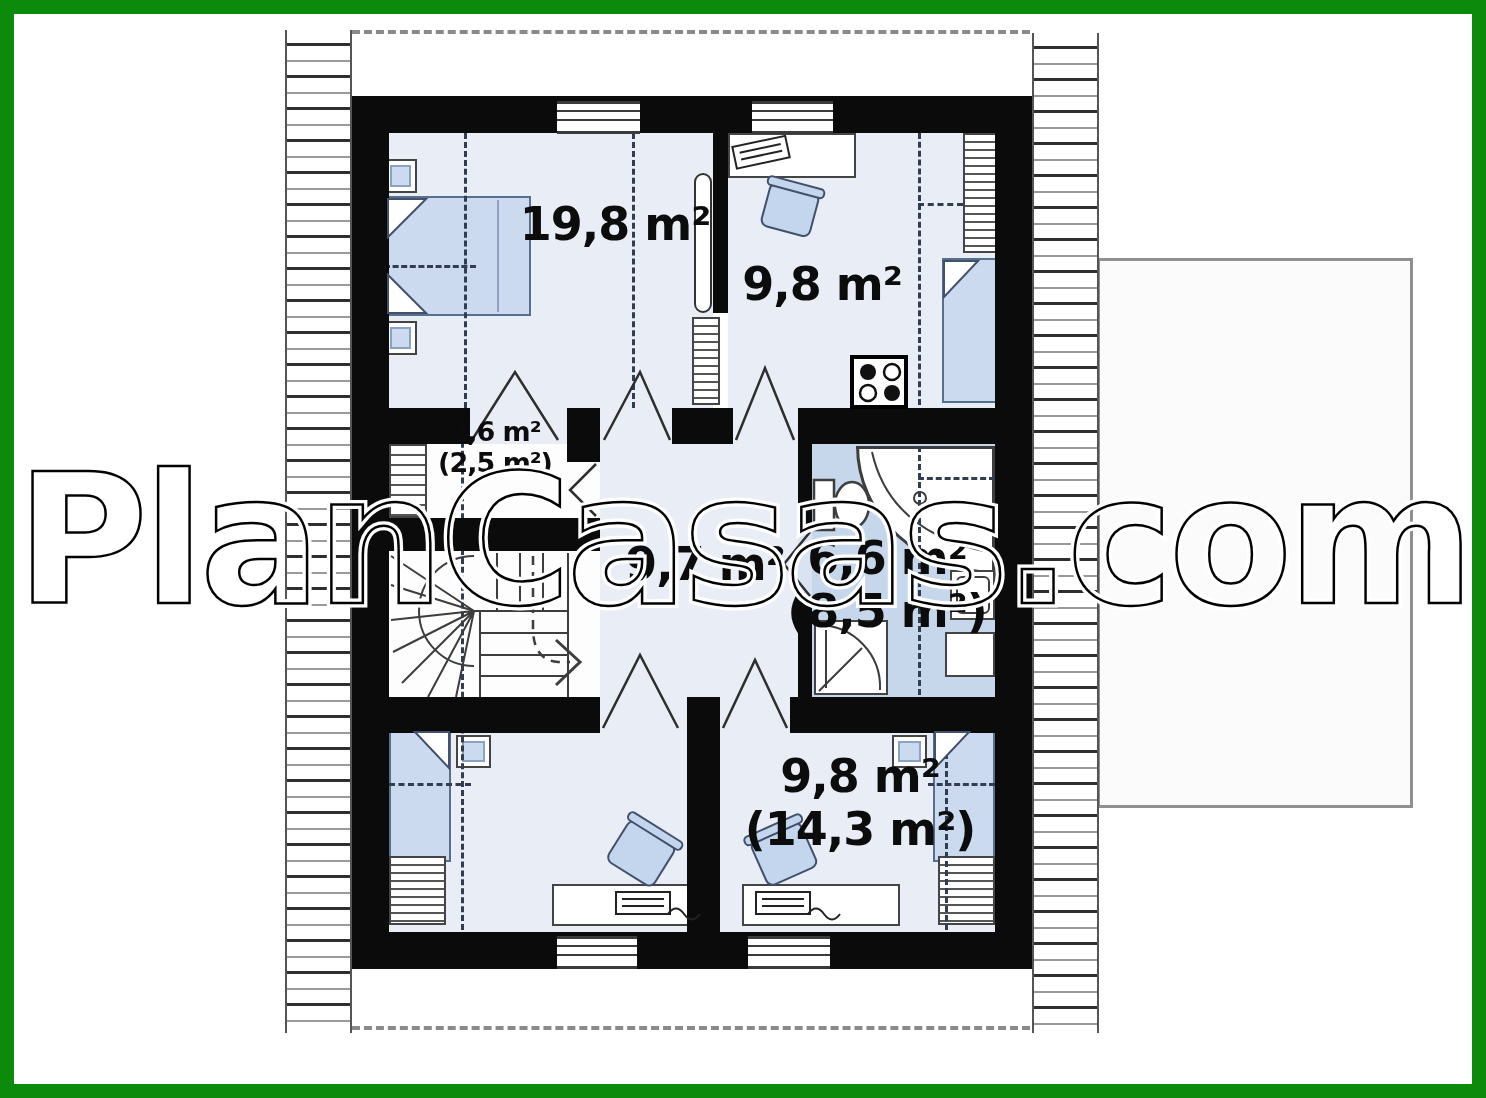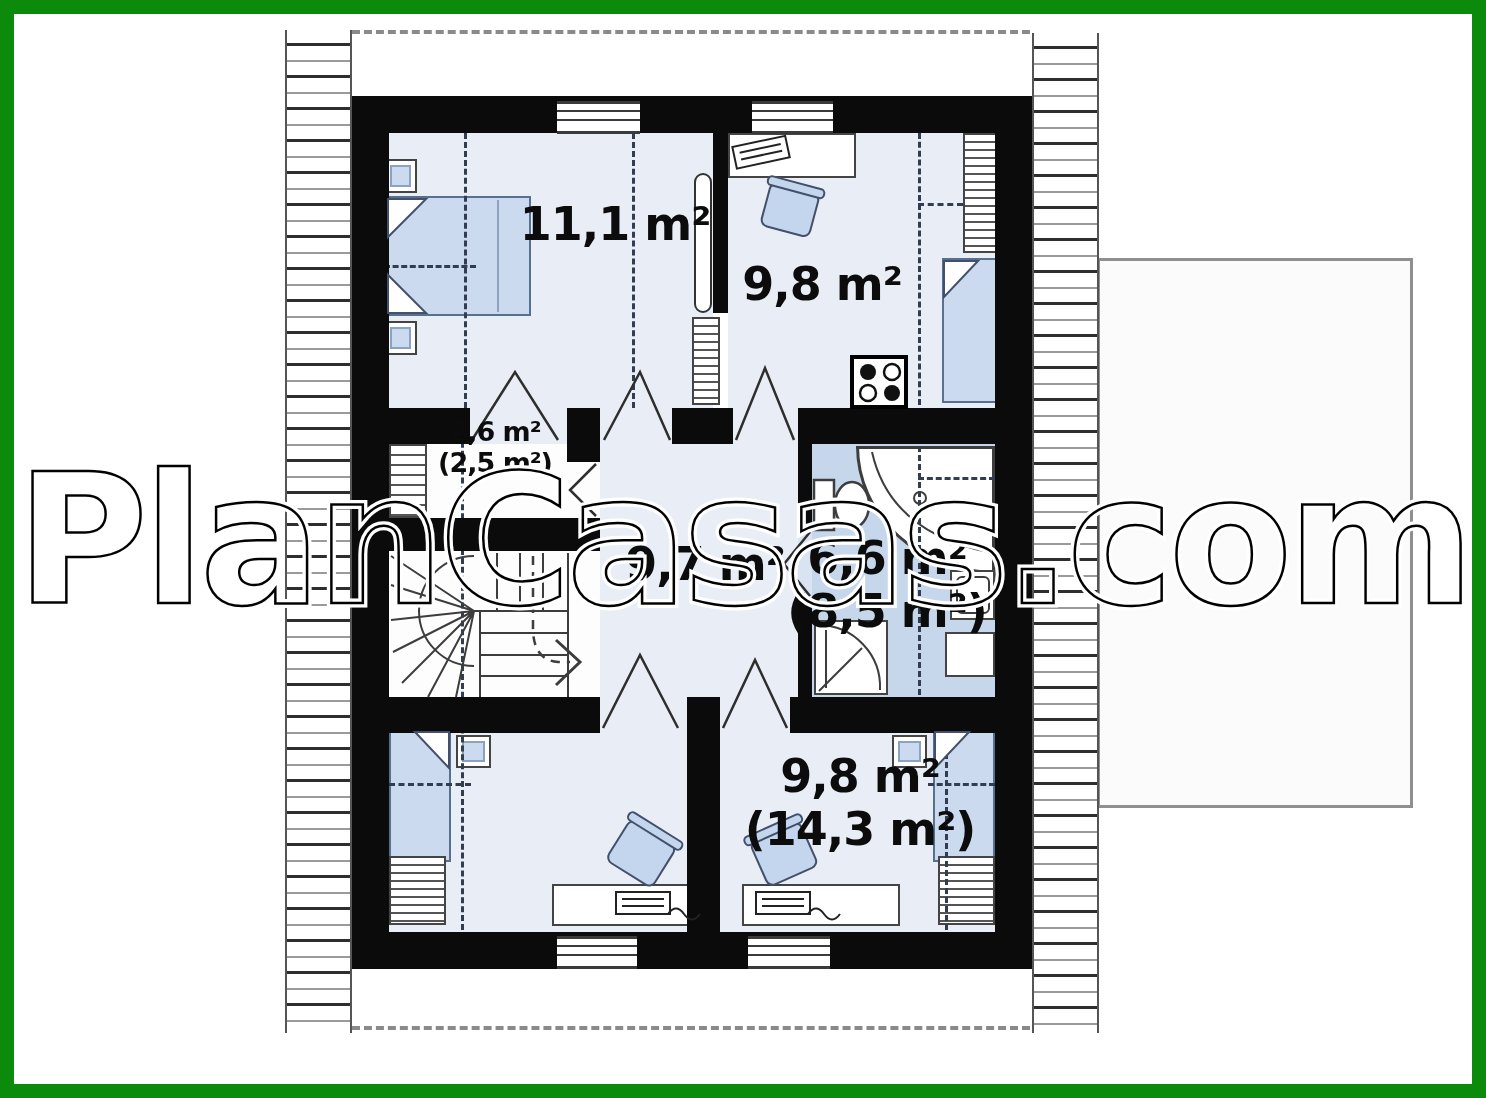--- a/index.html
+++ b/index.html
@@ -214,21 +214,21 @@
     <g stroke="#3d3d3d" stroke-width="2" fill="none">
       <path d="M818,625 A62,62 0 0 1 880,690"></path>
       <path d="M819,691 L862,648 M826,630 L826,688"></path>
     </g>
     <g stroke="#3d3d3d" stroke-width="2" fill="none">
       <rect x="957" y="577" width="32" height="36" rx="5"></rect>
     </g>
   </svg>
 
   <div class="arealabel" style="left:455px;top:198px;width:320px;">
-    <div>11,1 m²</div>
+    <div>19,8 m²</div>
   </div>
   <div class="arealabel" style="left:662px;top:258px;width:320px;">
     <div>9,8 m²</div>
   </div>
   <div class="arealabel small" style="left:335px;top:416px;width:320px;">
     <div>2,6 m²</div>
     <div>(2,5 m²)</div>
   </div>
   <div class="arealabel" style="left:545px;top:538px;width:320px;">
     <div>9,7 m²</div>

